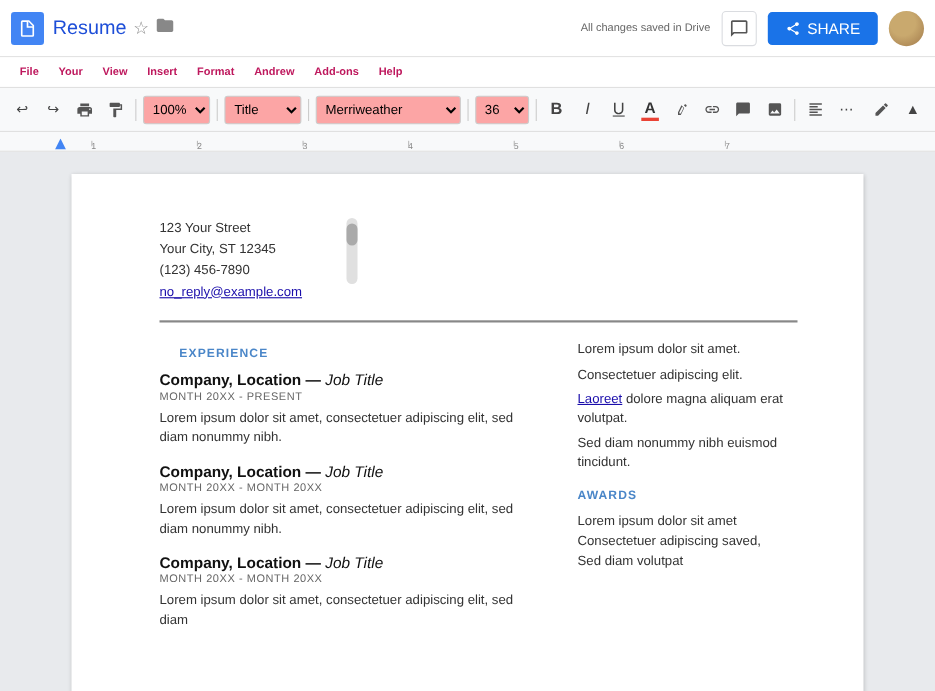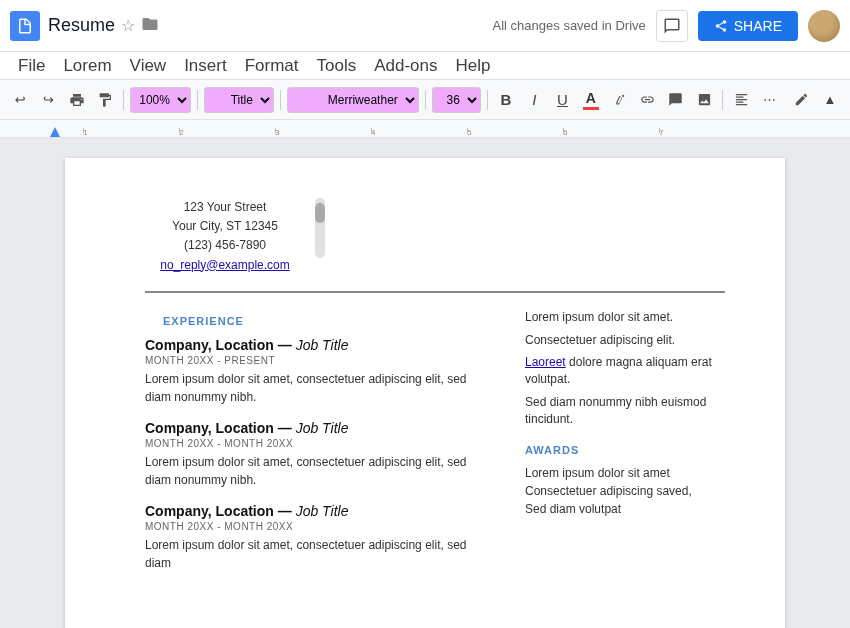--- a/index.html
+++ b/index.html
@@ -17,24 +17,24 @@
     #app-icon {
       width: 30px; height: 30px;
       background: #4285f4;
       border-radius: 3px;
       display: flex; align-items: center; justify-content: center;
       margin-right: 8px;
       flex-shrink: 0;
     }
     #app-icon svg { width: 18px; height: 18px; }
     #title-area { flex: 1; display: flex; align-items: center; gap: 6px; }
-    #doc-title { font-size: 18px; color: #0f172a; }
+    #doc-title { font-size: 18px; color: #1d4ed8; }
     #star-icon, #folder-icon { color: #888; font-size: 16px; cursor: pointer; }
     #title-right { display: flex; align-items: center; gap: 10px; margin-left: auto; }
-    #saved-status { font-size: 13px; color: #666; }
+    #saved-status { font-size: 10px; color: #666; }
     #comment-icon-btn {
       width: 32px; height: 32px;
       background: #fff;
       border: 1px solid #dadce0;
       border-radius: 4px;
       display: flex; align-items: center; justify-content: center;
       cursor: pointer;
     }
     #share-btn {
       background: #1a73e8;
@@ -59,25 +59,26 @@
     #menu-bar {
       display: flex;
       align-items: center;
       background: #fff;
       padding: 2px 10px;
       border-bottom: 1px solid #e0e0e0;
       height: 28px;
       gap: 2px;
     }
     .menu-item {
-      font-size: 17px;
-      color: #404040;
+      font-size: 10px;
+      color: #be185d;
       padding: 3px 8px;
       cursor: pointer;
       border-radius: 3px;
+      font-weight: bold;
     }
 
     
     #toolbar {
       display: flex;
       align-items: center;
       background: #f8f9fa;
       border-bottom: 1px solid #e0e0e0;
       padding: 4px 8px;
       height: 40px;
@@ -91,24 +92,23 @@
       font-size: 13px;
       color: #444;
       border: none; background: transparent;
     }
     .toolbar-separator { width: 1px; height: 20px; background: #ccc; margin: 0 2px; }
     .toolbar-select {
       border: 1px solid #ccc;
       border-radius: 3px;
       font-size: 12px;
       padding: 2px 4px;
-      background: #f0abfc;
+      background: #fca5a5;
       cursor: pointer;
       height: 26px;
-      text-align: right;
     }
     #zoom-select { width: 62px; }
     #style-select { width: 70px; }
     #font-select { width: 134px; }
     #size-select { width: 52px; }
     .tb-bold { font-weight: bold; }
     .tb-italic { font-style: italic; }
     .tb-underline { text-decoration: underline; }
     .toolbar-color-btn {
       display: flex; flex-direction: column; align-items: center; justify-content: center;
@@ -173,21 +173,21 @@
       background: #111;
       vertical-align: bottom;
       margin-left: 1px;
     }
     .resume-tagline {
       font-size: 12px;
       color: #555;
       margin-top: 8px;
     }
     .resume-contact {
-      text-align: center;
+      text-align: left;
       font-size: 12px;
       color: #333;
       line-height: 1.6;
       min-width: 160px;
       position: relative;
     }
     .resume-contact .email { color: #1a0dab; text-decoration: underline; }
     .contact-scroll {
       position: absolute;
       right: -20px;
@@ -289,25 +289,25 @@
           <path d="M18 16c-.8 0-1.5.3-2 .8l-7.1-4.1c.1-.2.1-.5.1-.7s0-.5-.1-.7L16 7.2c.5.5 1.2.8 2 .8 1.7 0 3-1.3 3-3s-1.3-3-3-3-3 1.3-3 3c0 .3 0 .5.1.7L8 9.8C7.5 9.3 6.8 9 6 9c-1.7 0-3 1.3-3 3s1.3 3 3 3c.8 0 1.5-.3 2-.8l7.1 4.1c-.1.2-.1.4-.1.7 0 1.6 1.3 2.9 2.9 2.9s2.9-1.3 2.9-2.9S19.6 16 18 16z"></path>
         </svg>
       <span>SHARE</span>
     </button>
     <div id="avatar" style="background: radial-gradient(circle at 40% 35%, #c9a96e 40%, #a0784a 100%);"></div>
   </div>
 </div>
 
 <div id="menu-bar">
   <span class="menu-item">File</span>
-  <span class="menu-item">Lorem</span>
+  <span class="menu-item">Your</span>
   <span class="menu-item">View</span>
   <span class="menu-item">Insert</span>
   <span class="menu-item">Format</span>
-  <span class="menu-item">Tools</span>
+  <span class="menu-item">Andrew</span>
   <span class="menu-item">Add-ons</span>
   <span class="menu-item">Help</span>
 </div>
 
 <div id="toolbar">
   <button class="toolbar-btn" title="Undo">↩</button>
   <button class="toolbar-btn" title="Redo">↪</button>
   <button class="toolbar-btn" title="Print">
     <svg width="16" height="16" viewBox="0 0 24 24" fill="#555">
         <path d="M19 8H5c-1.7 0-3 1.3-3 3v6h4v4h12v-4h4v-6c0-1.7-1.3-3-3-3zm-3 11H8v-5h8v5zm3-7c-.6 0-1-.4-1-1s.4-1 1-1 1 .4 1 1-.4 1-1 1zm-1-9H6v4h12V3z"></path>

